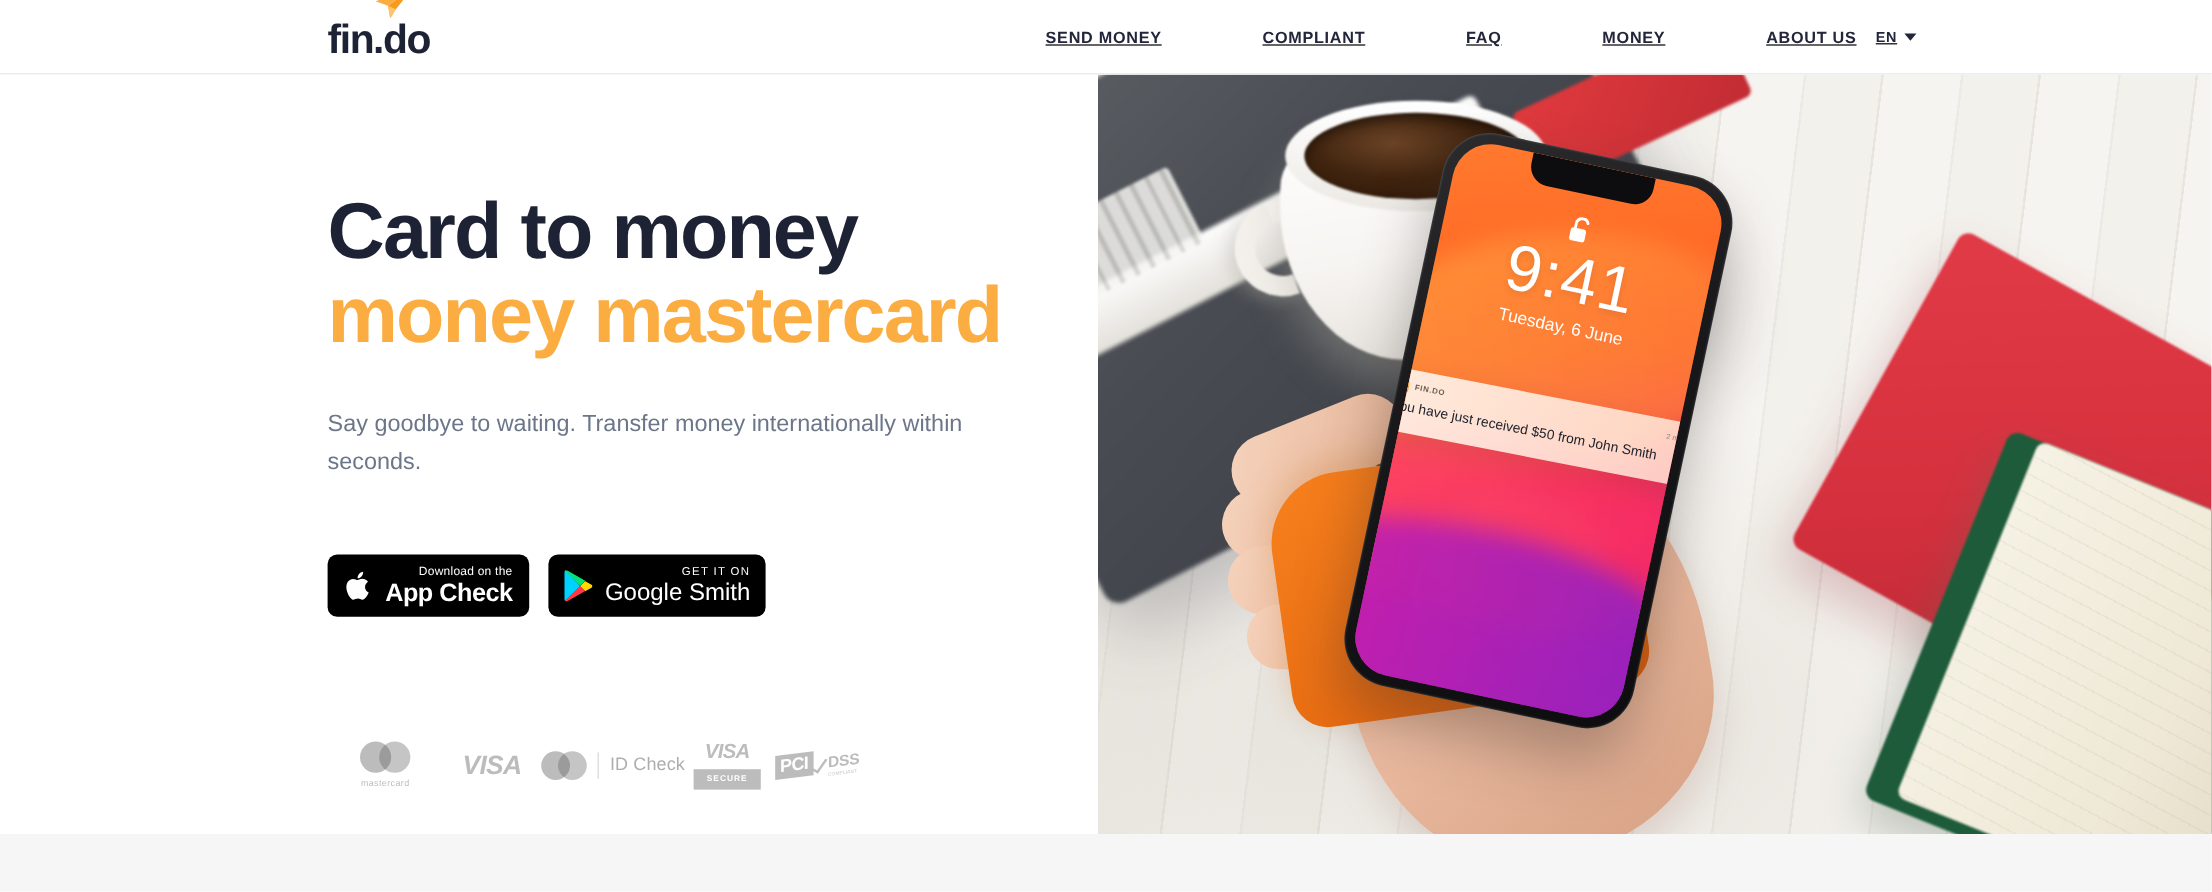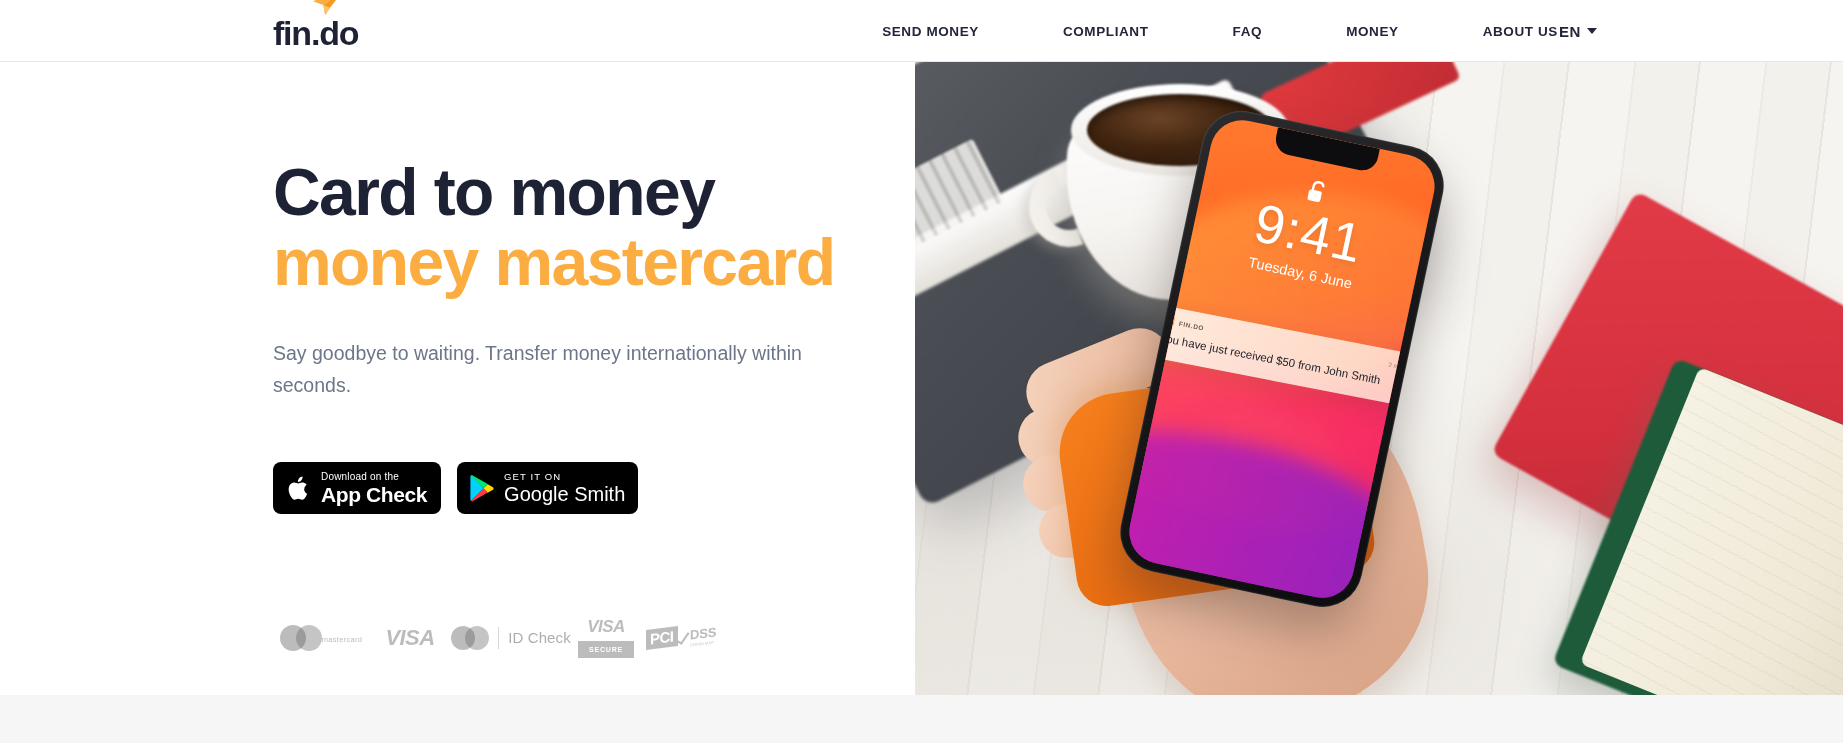--- a/index.html
+++ b/index.html
@@ -19,31 +19,31 @@
     position:absolute; left:273px; top:-2px; width:95px; height:60px;
   }
   .logo-plane{ position:absolute; left:36px; top:-10px; width:38px; height:30px; }
   .logo-text{
     position:absolute; left:0; top:18px;
     font-size:34px; font-weight:700; letter-spacing:-1.2px;
     color:#1e2235; line-height:1;
   }
   .nav{
     position:absolute; right:0; top:0; height:62px;
-    display:flex; align-items:center;
+    display:flex; align-items:center;text-decoration:underline;
   }
   .nav-item{
     font-size:13.5px; font-weight:700; letter-spacing:0.6px;
     color:#23263b; text-decoration:none; white-space:nowrap;
     padding:0 0; margin-right:84px; cursor:pointer;
   }
-  .nav-item:last-of-type{ margin-right:1px; }
+  .nav-item:last-of-type{ margin-right:16px; }
   .lang{
     display:flex; align-items:center; gap:6px; margin-right:246px;
-    font-size:15px; font-weight:700; letter-spacing:0.6px; color:#23263b;
+    font-size:12px; font-weight:700; letter-spacing:0.6px; color:#23263b;
     cursor:pointer;
   }
   .caret{ width:0;height:0;border-left:5px solid transparent;border-right:5px solid transparent;border-top:6px solid #23263b; display:inline-block; }
 
   
   .hero{
     position:absolute; top:62px; left:0; width:1843px; height:633px;
     background:#ffffff; overflow:hidden;
   }
   .hero-left{
@@ -54,42 +54,42 @@
     font-size:66px; font-weight:700; line-height:1.06; letter-spacing:-1.6px;
     color:#1e2235;
   }
   .h1 .accent{ color:#fbad41; display:block; }
   .sub{
     position:absolute; left:0; top:276px; width:560px;
     font-size:19.5px; line-height:1.62; color:#6c7689; font-weight:400;
   }
 
   .badges{
-    position:absolute; left:0; top:400px; display:flex; gap:16px;
+    position:absolute; left:0; top:400px; display:flex; gap:16px;text-align:right;
   }
   .store-badge{
     height:52px; background:#000000; border-radius:8px;
     display:flex; align-items:center; padding:0 14px; gap:10px;
     cursor:pointer; text-decoration:none;
   }
   .store-badge.play{ padding:0 13px 0 12px; }
   .badge-text{ display:flex; flex-direction:column; justify-content:center; color:#fff; line-height:1; }
   .badge-top{ font-size:10px; letter-spacing:0.2px; margin-bottom:2px; font-weight:400;}
   .badge-top.upper{ font-size:9.5px; letter-spacing:1.1px; }
   .badge-bottom{ font-size:21px; font-weight:600; letter-spacing:-0.4px; }
   .badge-bottom.gp{ font-size:20px; font-weight:500; letter-spacing:0px;}
 
   
   .trust{
     position:absolute; left:0; top:555px;
     display:flex; align-items:center; gap:0;
     filter:grayscale(1); opacity:.62;
   }
   .tb{ display:flex; align-items:center; justify-content:center; }
-  .tb-mc{ width:96px; flex-direction:row; }
+  .tb-mc{ width:96px; flex-direction:column; }
   .mc-circles{ position:relative; width:42px; height:26px; }
   .mc-c{ position:absolute; top:0; width:26px; height:26px; border-radius:50%; }
   .mc-c.l{ left:0; background:#8f94a3; }
   .mc-c.r{ right:0; background:#9ea3b1; mix-blend-mode:multiply;}
   .mc-word{ font-size:7.5px; letter-spacing:.3px; color:#8f94a3; margin-top:4px; font-weight:500;}
   .visa-word{
     font-size:22px; font-weight:800; font-style:italic; letter-spacing:-0.6px;
     color:#8f94a3; font-family:"Liberation Sans", sans-serif;
   }
   .tb-visa{ width:82px; }

